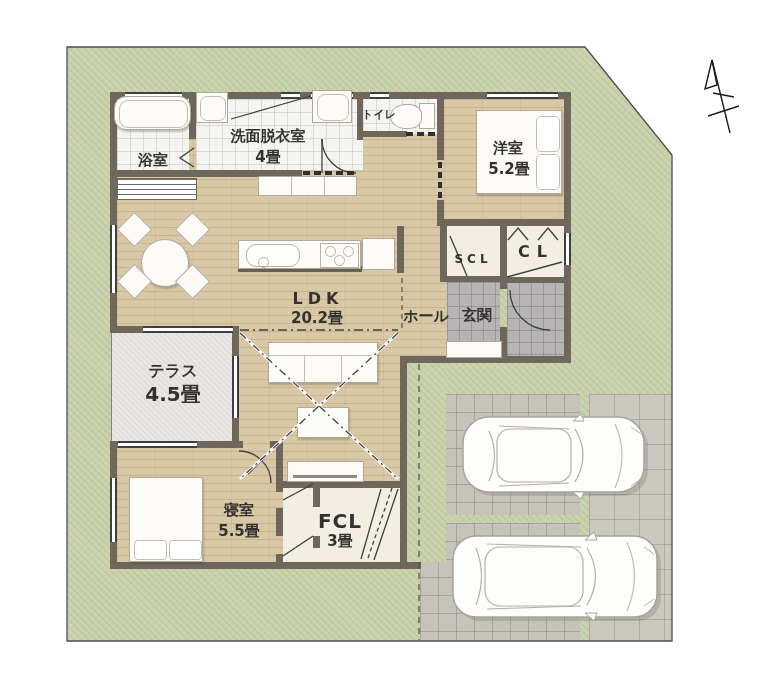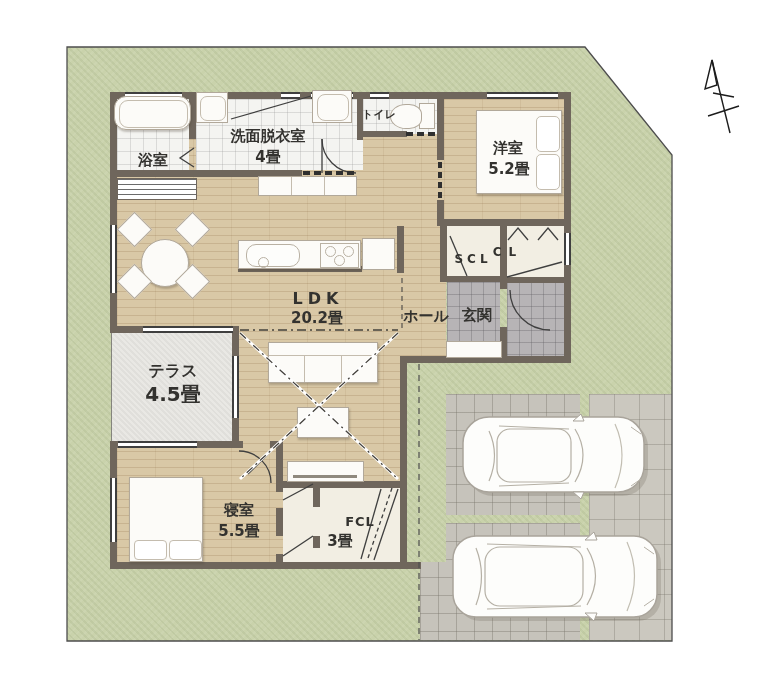--- a/index.html
+++ b/index.html
@@ -231,25 +231,25 @@
     </g>
   </svg>
 
   <div class="label" style="left:153px;top:160px;font-size:15px">浴室</div>
   <div class="label" style="left:268px;top:136px;font-size:15px">洗面脱衣室</div>
   <div class="label" style="left:268px;top:157px;font-size:15px">4畳</div>
   <div class="label" style="left:379px;top:114px;font-size:11px">トイレ</div>
   <div class="label" style="left:508px;top:148px;font-size:15px">洋室</div>
   <div class="label" style="left:509px;top:169px;font-size:15px">5.2畳</div>
   <div class="label" style="left:473px;top:259px;font-size:12px;letter-spacing:4px">SCL</div>
-  <div class="label" style="left:508px;top:252px;font-size:12px;letter-spacing:7px">CL</div>
+  <div class="label" style="left:536px;top:252px;font-size:16px;letter-spacing:7px">CL</div>
   <div class="label" style="left:426px;top:316px;font-size:15px">ホール</div>
   <div class="label" style="left:477px;top:315px;font-size:15px">玄関</div>
   <div class="label" style="left:318px;top:299px;font-size:16px;letter-spacing:5px">LDK</div>
   <div class="label" style="left:317px;top:318px;font-size:15px">20.2畳</div>
   <div class="label" style="left:173px;top:371px;font-size:16px">テラス</div>
   <div class="label" style="left:173px;top:394px;font-size:20px">4.5畳</div>
   <div class="label" style="left:239px;top:510px;font-size:15px">寝室</div>
   <div class="label" style="left:239px;top:531px;font-size:15px">5.5畳</div>
-  <div class="label" style="left:360px;top:521px;font-size:13px;letter-spacing:1px">FCL</div>
+  <div class="label" style="left:340px;top:521px;font-size:20px;letter-spacing:1px">FCL</div>
   <div class="label" style="left:340px;top:541px;font-size:15px">3畳</div>
 
 </div>
 
 </body></html>

